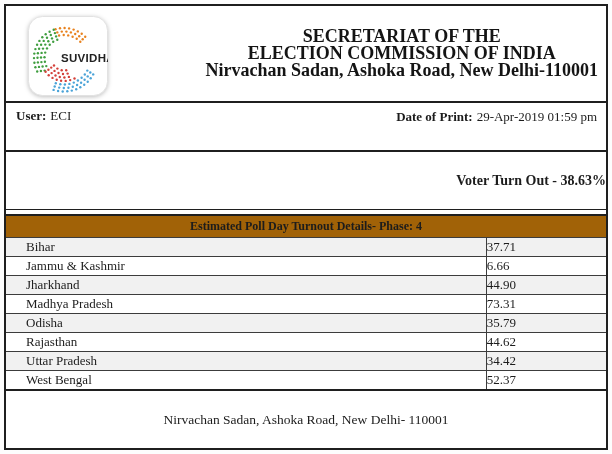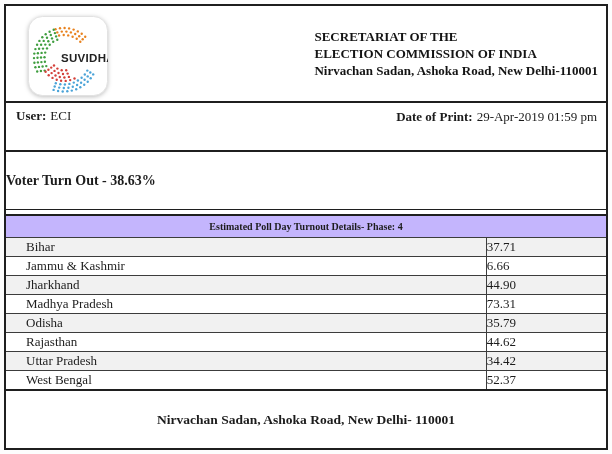--- a/index.html
+++ b/index.html
@@ -21,23 +21,23 @@
     height: 97px;
     border-bottom: 2px solid #1f1f1f;
     display: flex;
     align-items: flex-start;
     justify-content: space-between;
     padding: 8px 8px 0 22px;
   }
   .logo-wrap { width: 80px; height: 80px; margin-top: 2px; }
   .logo-wrap svg { display: block; filter: drop-shadow(0 1px 2px rgba(0,0,0,0.25)); }
   .org-block {
-    text-align: left;
+    text-align: center;
     font-weight: 700;
-    font-size: 13px;
+    font-size: 18px;
     line-height: 17px;
     padding-top: 14px;
     color: #141414;
   }
 
   
   .sec-meta {
     height: 49px;
     border-bottom: 2px solid #1f1f1f;
     position: relative;
@@ -47,40 +47,40 @@
   .meta-date { position: absolute; right: 9px; top: 6px; }
   .meta-label { font-weight: 700; }
   .meta-value { margin-left: 4px; }
 
   
   .sec-turnout {
     height: 58px;
     border-bottom: 1px solid #1f1f1f;
     display: flex;
     align-items: center;
-    justify-content: flex-start;
+    justify-content: flex-end;
     font-weight: 700;
     font-size: 14px;
   }
   .spacer { height: 4px; background: #fff; }
 
   
   table {
     width: 100%;
     border-collapse: collapse;
     border-top: 2px solid #1f1f1f;
     font-size: 13px;
   }
   .table-title td {
     text-align: center;
     font-weight: 700;
-    font-size: 10px;
+    font-size: 12px;
     line-height: 21px;
     border-bottom: 1px solid #3c3c3c;
-    background: #c4b5fd;
+    background: #a16207;
     margin-top: 44px;
   }
   th {
     text-align: left;
     font-weight: 700;
     font-size: 13.5px;
     line-height: 18px;
     padding: 0 0 0 7px;
     border-bottom: 1px solid #3c3c3c;
     background: #fff;
@@ -92,21 +92,21 @@
   tbody tr:nth-child(odd) { background: #f1f1f1; }
   tbody tr:last-child td { border-bottom: none; }
 
   
   .sec-footer {
     flex: 1;
     border-top: 2px solid #1f1f1f;
     display: flex;
     align-items: center;
     justify-content: center;
-    font-weight: 700;
+    font-weight: 400;
     font-size: 13.5px;
   }
 </style>
 </head>
 <body>
 
 <div class="doc">
 
   <div class="sec-header">
     <div class="logo-wrap">

